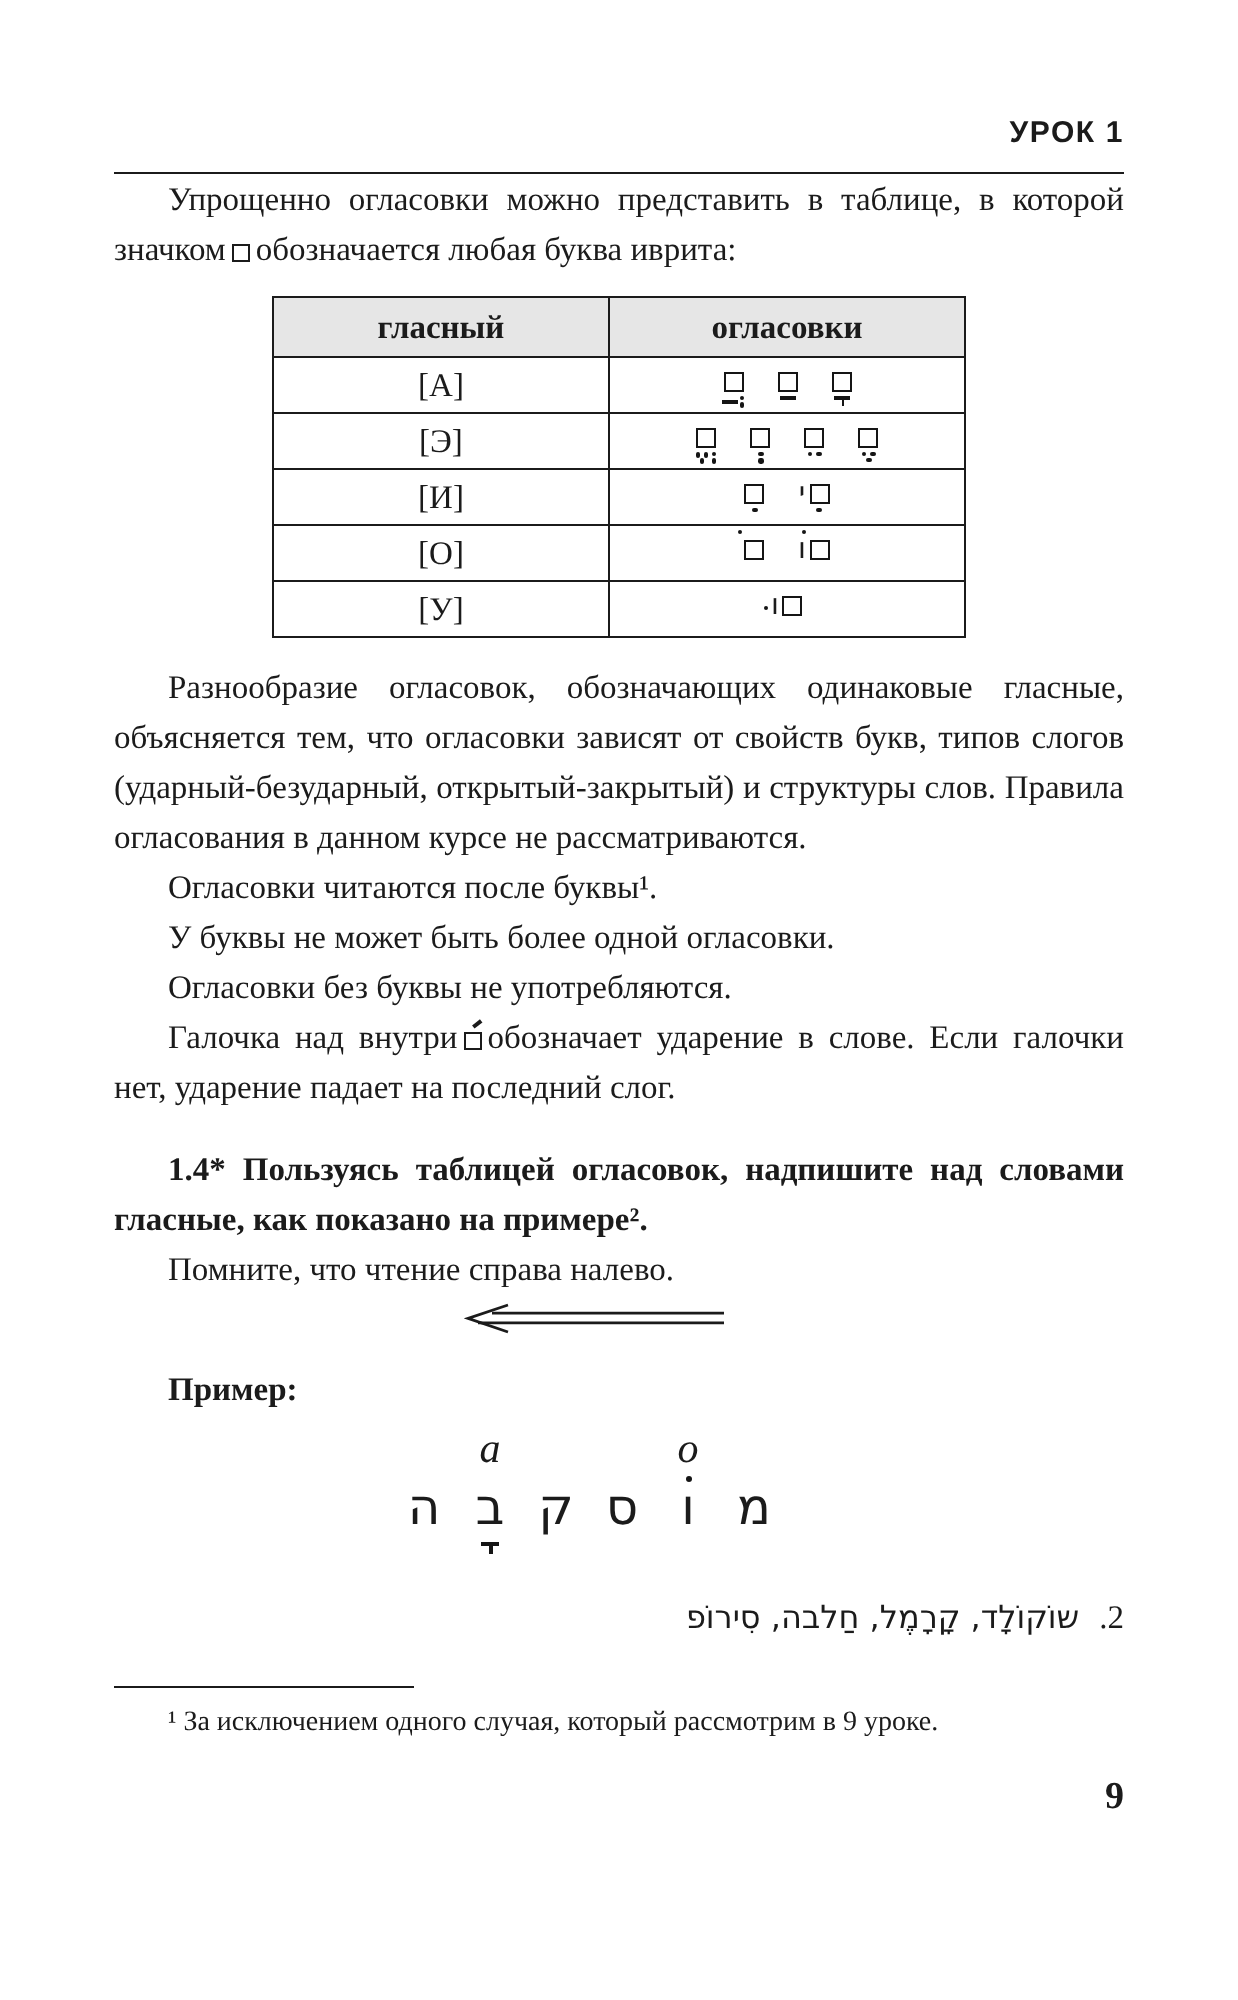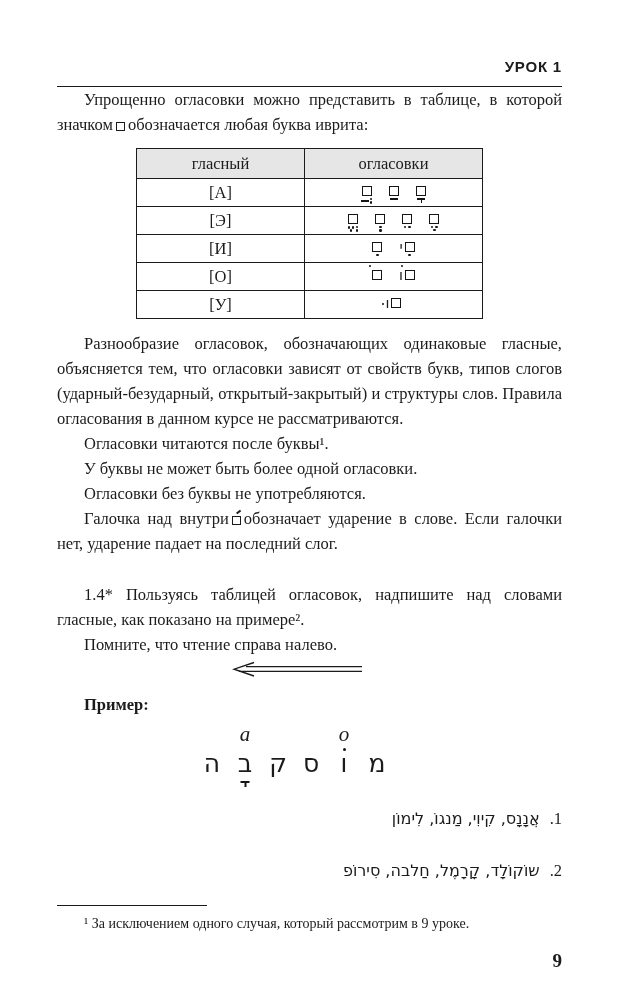--- a/index.html
+++ b/index.html
@@ -22,21 +22,21 @@
   .mt { }
 
   .inline-box { display: inline-block; width: 9px; height: 9px;
     border: 1.3px solid #1b1b1b; position: relative; margin: 0 3px; top: 0.5px; }
   .inline-box.accented::before { content: ""; position: absolute; top: -6px; left: 3px;
     width: 5px; height: 1.6px; background: #1b1b1b; transform: rotate(-38deg); }
 
   
   table.vowel-table { border-collapse: collapse; margin: 11px auto 12px auto; }
   .vowel-table td, .vowel-table th { border: 1.3px solid #1b1b1b; text-align: center; }
-  .vowel-table th { background: #e6e6e6; font-weight: normal; font-size: 16.5px;
+  .vowel-table th { background: #e6e6e6; font-weight: bold; font-size: 16.5px;
     width: 168px; height: 30px; }
   .vowel-table th.col-marks { width: 178px; }
   .vowel-table td { height: 25px; font-size: 16.5px; padding: 1px 4px; }
 
   .symline { display: flex; direction: rtl; justify-content: center;
     align-items: flex-start; gap: 17px; }
   .symrow  { display: flex; direction: rtl; align-items: flex-start; gap: 2px; }
   .sym { display: inline-flex; flex-direction: column; align-items: center; }
   .sym .top { height: 5px; width: 100%; position: relative; }
   .sym .box { width: 10px; height: 10px; border: 1.4px solid #151515; }
@@ -57,21 +57,21 @@
   .lsym .ltop { height: 5px; width: 100%; position: relative; }
   .lsym .lmid { height: 10px; display: flex; align-items: flex-end; position: relative; }
   .lsym .lbot { height: 8px; }
   .hletter { font-family: "DejaVu Sans", sans-serif; font-size: 14.5px; line-height: 10px; }
   .vdot-above { position: absolute; left: 2px; top: 0; width: 2.4px; height: 2.4px;
     background: #151515; border-radius: 50%; }
   .vdot-mid { position: absolute; left: -4px; bottom: 3px; width: 2.4px; height: 2.4px;
     background: #151515; border-radius: 50%; }
 
   
-  .exercise-heading { font-weight: normal; text-align: justify; margin-top: 26px; }
+  .exercise-heading { font-weight: bold; text-align: justify; margin-top: 16px; }
   .arrow-wrap { text-align: center; margin: 3px 24px 0 0; height: 20px; }
   .example-label { font-weight: bold; margin-top: 12px; }
   .example-word { display: flex; direction: rtl; justify-content: center;
     gap: 7px; margin: 4px 30px 0 0; }
   .exletter { display: flex; flex-direction: column; align-items: center; min-width: 26px; }
   .exlabel { height: 28px; font-style: italic; font-size: 21px; line-height: 26px;
     font-family: "Liberation Serif", serif; }
   .exch { font-family: "DejaVu Sans", sans-serif; font-size: 25px; line-height: 30px;
     height: 30px; position: relative; }
   .exch .exdot { position: absolute; top: -1px; left: 2px; width: 3px; height: 3px;
@@ -328,21 +328,20 @@
       <span class="exlabel">а</span>
       <span class="exch">ב<span class="exqam"></span></span>
     </span>
     <span class="exletter">
       <span class="exlabel"></span>
       <span class="exch">ה</span>
     </span>
   </div>
 
 <div id="items">
-    <div class="item-line"><span class="item-num">1.</span><span>אֲנָנָס, קִיוִי, מַנגוֹ, לִימוֹן</span></div>
     <div class="item-line"><span class="item-num">2.</span><span>שוֹקוֹלָד, קָרָמֶל, חַלבה, סִירוֹפ</span></div>
   </div>
 
 <hr class="footnote-rule">
 <div id="footnotes">
     <p class="footnote">¹ За исключением одного случая, который рассмотрим в 9 уроке.</p>
   </div>
 
 <div class="page-number">9</div>
 

